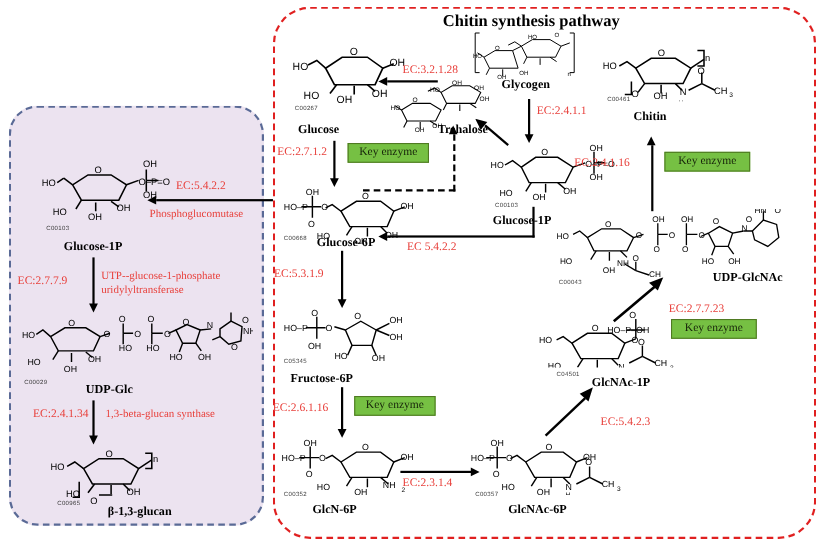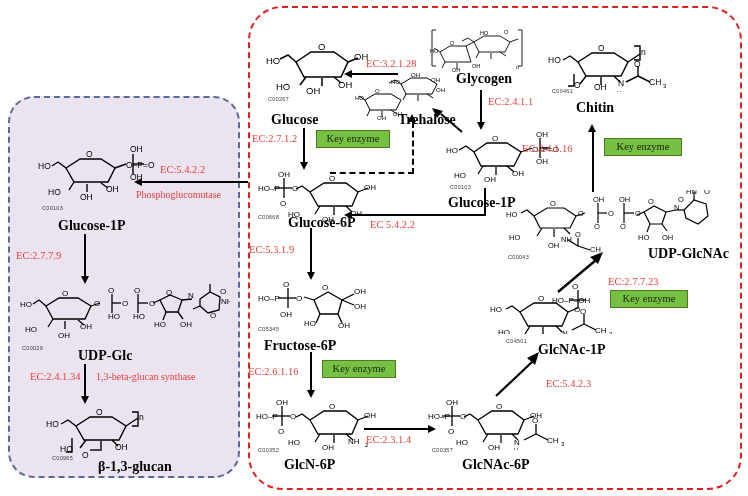--- a/index.html
+++ b/index.html
@@ -40,21 +40,21 @@
   
   .panel-title {
     font-weight: bold;
     font-size: 15px;
     color: #000;
     text-align: center;
     white-space: nowrap;
   }
   .cmpd-name {
     font-weight: bold;
-    font-size: 14px;
+    font-size: 11px;
     color: #000;
     white-space: nowrap;
   }
   .cmpd-id {
     font-size: 5.5px;
     color: #3a3a3a;
     letter-spacing: 0.3px;
     white-space: nowrap;
     font-family: "Liberation Sans", sans-serif;
   }
@@ -144,20 +144,21 @@
       <text x="42" y="60">OH</text>
     </g>
   </svg>
   <div class="abs cmpd-id" style="left:42px; top:205px;">C00103</div>
   <div class="abs cmpd-name" style="left:58px; top:218px;">Glucose-1P</div>
 
   <div class="abs arr-line arr-v" style="left:84px; top:234px; height:44px;"></div>
   <div class="abs head head-down" style="left:80.5px; top:276px;"></div>
 
   <div class="abs ec" style="left:16px; top:250px;">EC:2.7.7.9</div>
+  <div class="abs enz-name" style="left:92px; top:246px; width:150px; white-space:normal;">UTP--glucose-1-phosphate uridylyltransferase</div>
 
   <svg class="abs mol" style="left:20px; top:282px;" width="210" height="58" viewBox="0 0 210 58">
     <g fill="none" stroke="#000" stroke-width="1.3">
       <path d="M26 24 L39 16 L58 16 L71 24 L65 37 L33 37 Z"></path>
       <path d="M26 24 L19 18 L13 22"></path>
       <path d="M71 24 L80 21"></path>
       <path d="M33 37 L28 45"></path>
       <path d="M45 39 L45 47"></path>
       <path d="M58 38 L64 43"></path>
       <path d="M92 21 L92 12"></path>
@@ -230,20 +231,21 @@
   <div class="abs cmpd-id" style="left:52px; top:455px;">C00965</div>
   <div class="abs cmpd-name" style="left:98px; top:459px;">β-1,3-glucan</div>
 
   <div class="abs arr-line arr-h" style="left:142px; top:181px; width:132px;"></div>
   <div class="abs head head-left" style="left:134px; top:177.5px;"></div>
   <div class="abs ec" style="left:160px; top:164px;">EC:5.4.2.2</div>
   <div class="abs enz-name" style="left:136px; top:189px;">Phosphoglucomutase</div>
 
   <div id="chitin-panel" class="abs"></div>
 
+  <div class="abs panel-title" style="left:368px; top:12px; width:230px;">Chitin synthesis  pathway</div>
 
   <svg class="abs mol" style="left:266px; top:38px;" width="120" height="56" viewBox="0 0 120 56">
     <g fill="none" stroke="#000" stroke-width="1.5">
       <path d="M30 24 L45 14 L68 14 L82 24 L75 39 L38 39 Z"></path>
       <path d="M30 24 L22 17 L14 21"></path>
       <path d="M40 39 L34 47"></path>
       <path d="M56 40 L56 48"></path>
       <path d="M68 39 L75 45"></path>
       <path d="M82 24 L92 20"></path>
     </g>

